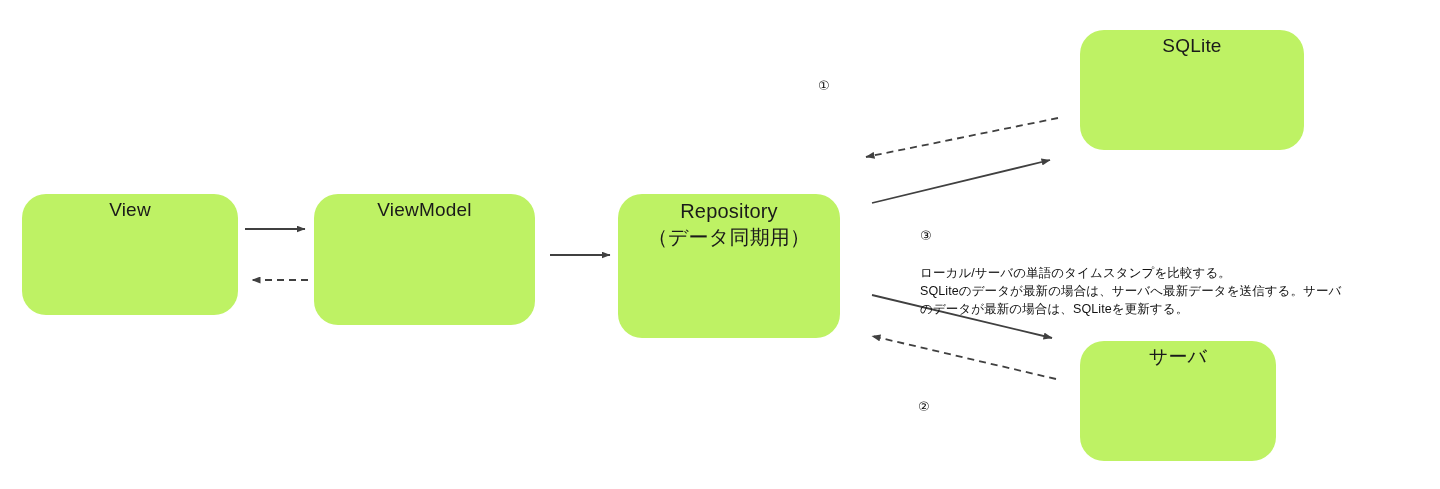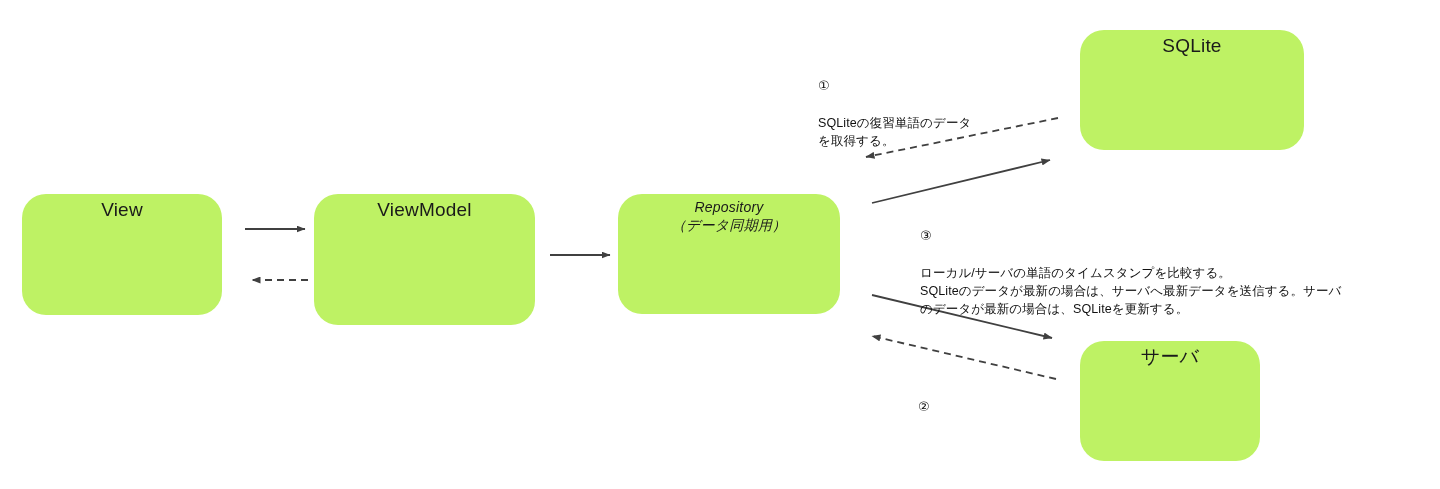--- a/index.html
+++ b/index.html
@@ -27,25 +27,25 @@
     font-size: 19px;
     line-height: 1.3;
     letter-spacing: 0.2px;
     box-sizing: border-box;
     padding: 4px 8px;
   }
   .node-label {
     white-space: pre-line;
     display: block;
   }
-  .node-view      { left: 22px;   top: 194px; width: 200px; height: 121px; }
+  .node-view      { left: 22px;   top: 194px; width: 216px; height: 121px; }
   .node-viewmodel { left: 314px;  top: 194px; width: 221px; height: 131px; }
-  .node-repository{ left: 618px;  top: 194px; width: 222px; height: 120px; font-size: 14px; font-style: italic; }
+  .node-repository{ left: 618px;  top: 194px; width: 222px; height: 144px; font-size: 20px; }
   .node-sqlite    { left: 1080px; top: 30px;  width: 224px; height: 120px; }
-  .node-server    { left: 1080px; top: 341px; width: 180px; height: 120px; }
+  .node-server    { left: 1080px; top: 341px; width: 196px; height: 120px; }
 
   svg.edges {
     position: absolute;
     left: 0; top: 0;
     width: 1440px;
     height: 489px;
     pointer-events: none;
   }
   .ann {
     position: absolute;
@@ -124,22 +124,20 @@
   <div class="node node-sqlite">
     <span class="node-label">SQLite</span>
   </div>
 
   <div class="node node-server">
     <span class="node-label">サーバ</span>
   </div>
 
   <div class="ann ann-1">
     <span class="num">①</span>
-    <span>SQLiteの復習単語のデータ
-を取得する。</span>
   </div>
 
   <div class="ann ann-3">
     <span class="num">③</span>
     <span>ローカル/サーバの単語のタイムスタンプを比較する。
 SQLiteのデータが最新の場合は、サーバへ最新データを送信する。サーバ
 のデータが最新の場合は、SQLiteを更新する。</span>
   </div>
 
   <div class="ann ann-2">

